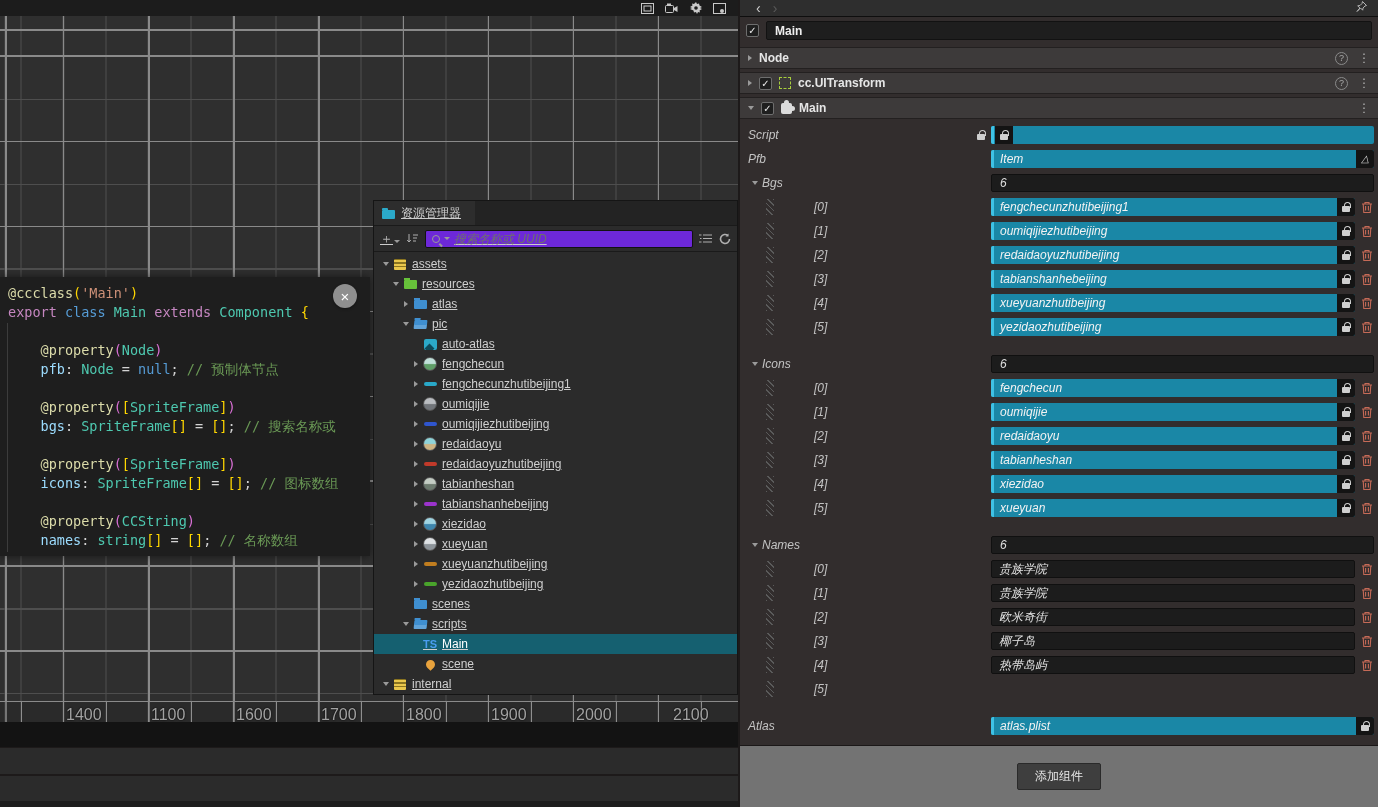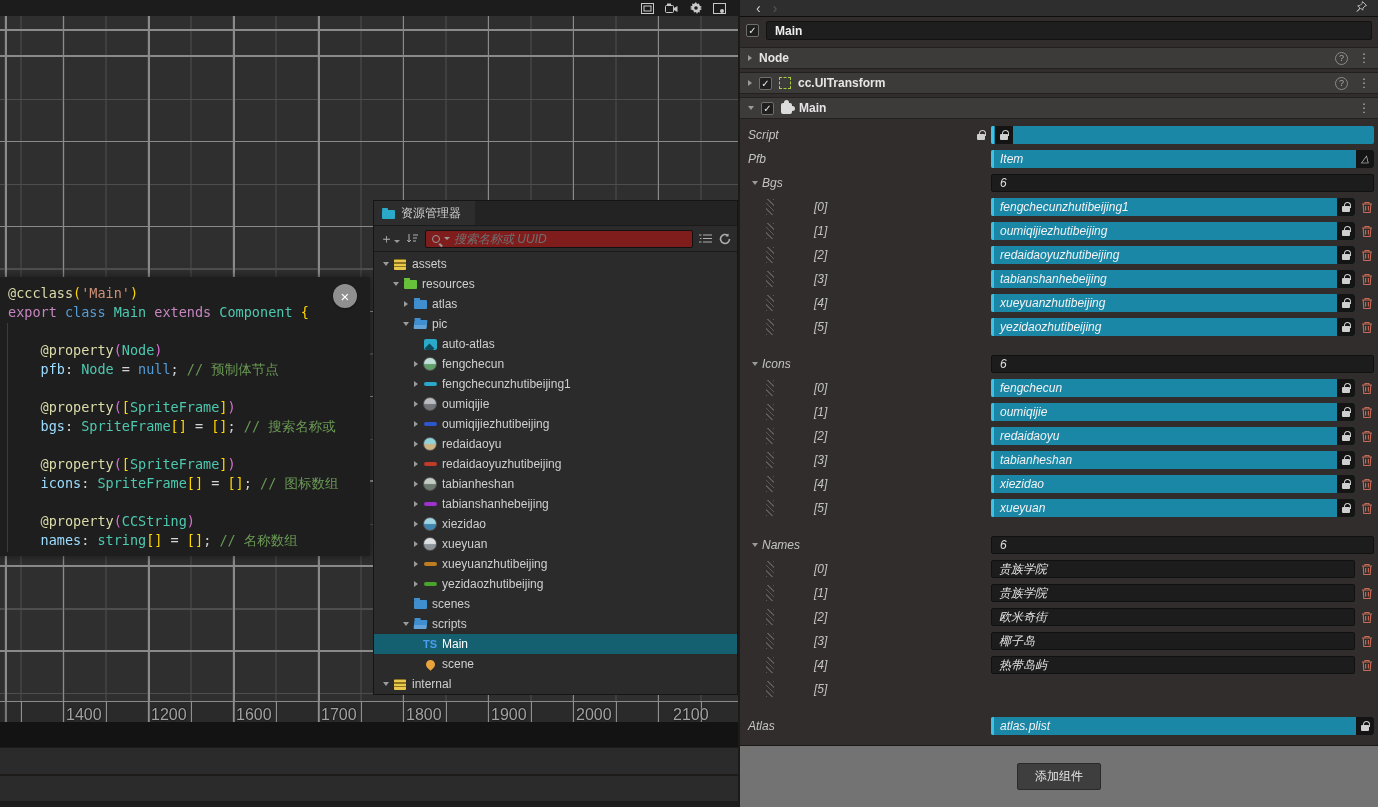--- a/index.html
+++ b/index.html
@@ -34,33 +34,33 @@
   .code-line { font-family:"DejaVu Sans Mono", monospace; font-size:13.5px; line-height:19px; white-space:pre; }
   .tk-dec { color:#dcdcaa; } .tk-kw { color:#c586c0; } .tk-kw2 { color:#569cd6; }
   .tk-type { color:#4ec9b0; } .tk-var { color:#9cdcfe; } .tk-str { color:#ce9178; }
   .tk-cmt { color:#6a9955; } .tk-p { color:#d4d4d4; } .tk-b1 { color:#ffd700; } .tk-b2 { color:#da70d6; }
   .code-close { position:absolute; left:333px; top:284px; width:24px; height:24px; border-radius:50%;
                 background:#8f8f8f; color:#fff; font-size:15px; display:flex; align-items:center; justify-content:center;
                 cursor:pointer; box-shadow:0 1px 3px rgba(0,0,0,.4); z-index:5; }
 
   
   .assets-panel { position:absolute; left:373px; top:200px; width:365px; height:495px;
-                  background:#2b2b2b; border:1px solid #151515; z-index:4; display:flex; flex-direction:column; }
+                  background:#2b2b2b; border:1px solid #151515; z-index:4; display:flex; flex-direction:column;text-decoration:underline; }
   .ap-tabrow { height:25px; background:#232323; display:flex; align-items:center; border-bottom:1px solid #1a1a1a; }
   .ap-tab { height:100%; display:flex; align-items:center; gap:6px; padding:0 14px 0 8px; background:#2d2d2d; }
   .ap-tab-label { color:#d0d0d0; }
   .folder-glyph { position:relative; width:13px; height:9px; background:#2ba9c9; border-radius:1px; margin-top:2px; }
   .folder-glyph::before { content:""; position:absolute; left:0; top:-2px; width:6px; height:2px;
                           background:inherit; border-radius:1px 1px 0 0; }
   .ap-burger { margin-left:auto; margin-right:8px; }
   .burger { width:13px; height:9px; border-top:2px solid #b5b5b5; border-bottom:2px solid #b5b5b5; position:relative; }
   .burger::before { content:""; position:absolute; left:0; right:0; top:1.5px; height:2px; background:#b5b5b5; }
   .ap-toolbar { height:26px; display:flex; align-items:center; gap:6px; padding:0 6px; border-bottom:1px solid #1a1a1a; }
   .ap-tool { color:#b0b0b0; font-size:13px; line-height:1; display:flex; align-items:center; }
-  .ap-search { flex:1; height:18px; background:#7f1d1d; border:1px solid #121212; border-radius:2px;
+  .ap-search { flex:1; height:18px; background:#6d28d9; border:1px solid #121212; border-radius:2px;
                display:flex; align-items:center; gap:4px; padding:0 6px; }
   .ap-search input { flex:1; background:transparent; border:none; outline:none; color:#bbb;
                      font-style:italic; font-size:12px; font-family:"Liberation Sans",sans-serif; }
   .ap-search input::placeholder { color:#6f6f6f; font-style:italic; }
   .mag { width:8px; height:8px; border:1.5px solid #9a9a9a; border-radius:50%; position:relative; }
   .mag::after { content:""; position:absolute; left:7px; top:7px; width:4px; height:1.5px; background:#9a9a9a;
                 transform:rotate(45deg); transform-origin:0 0; }
   .caret-sm { width:0; height:0; border-top:3px solid #9a9a9a; border-left:3px solid transparent; border-right:3px solid transparent; }
   .ap-tree { flex:1; overflow:hidden; padding-top:2px; }
   .tree-row { height:20px; display:flex; align-items:center; cursor:pointer; }
@@ -193,21 +193,21 @@
           <div class="tick" style="left: 360.5px;"></div>
           <div class="tick" style="left: 403px;"></div>
           <div class="tick" style="left: 445.5px;"></div>
           <div class="tick" style="left: 488px;"></div>
           <div class="tick" style="left: 530.5px;"></div>
           <div class="tick" style="left: 573px;"></div>
           <div class="tick" style="left: 615.5px;"></div>
           <div class="tick" style="left: 658px;"></div>
           <div class="tick" style="left: 700.5px;"></div>
           <div class="rlabel" style="left: 66px;">1400</div>
-          <div class="rlabel" style="left: 151px;">1200</div>
+          <div class="rlabel" style="left: 151px;">1100</div>
           <div class="rlabel" style="left: 236px;">1600</div>
           <div class="rlabel" style="left: 321px;">1700</div>
           <div class="rlabel" style="left: 406px;">1800</div>
           <div class="rlabel" style="left: 491px;">1900</div>
           <div class="rlabel" style="left: 576px;">2000</div>
           <div class="rlabel" style="left: 673px;">2100</div>
         </div>
     </div>
   </div>
 

